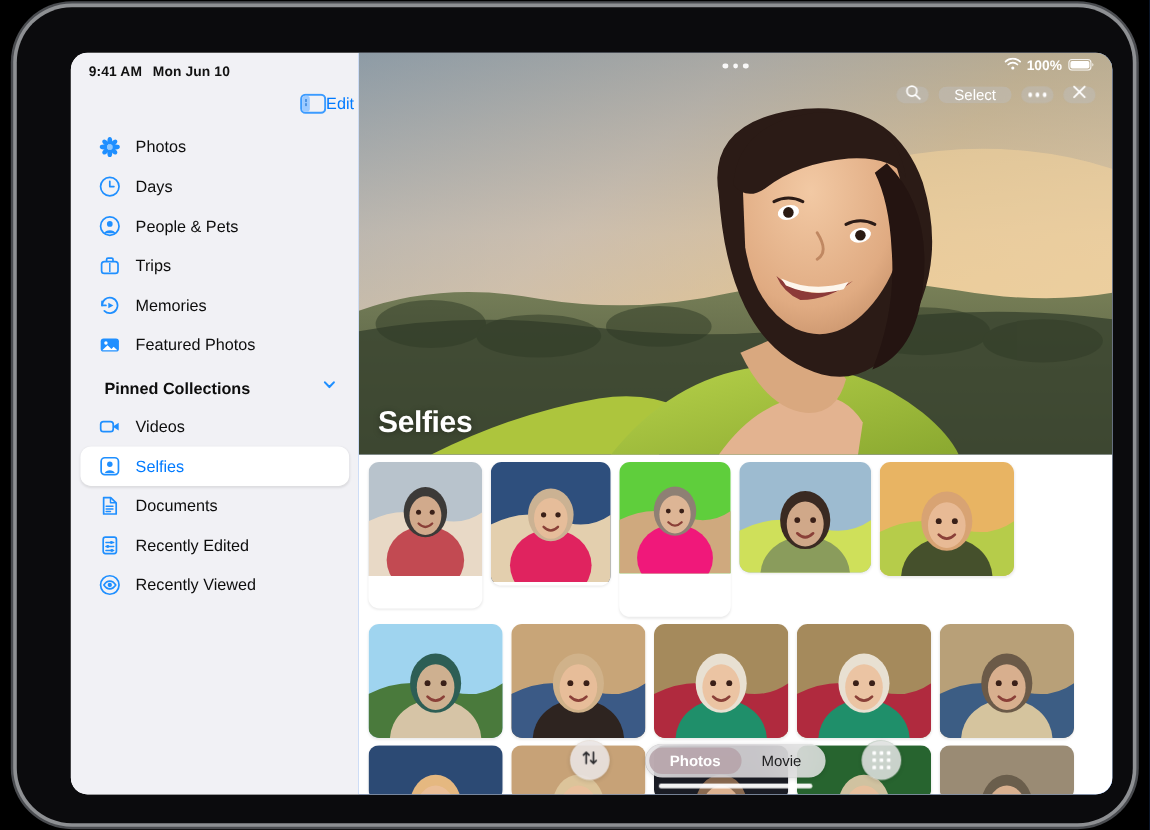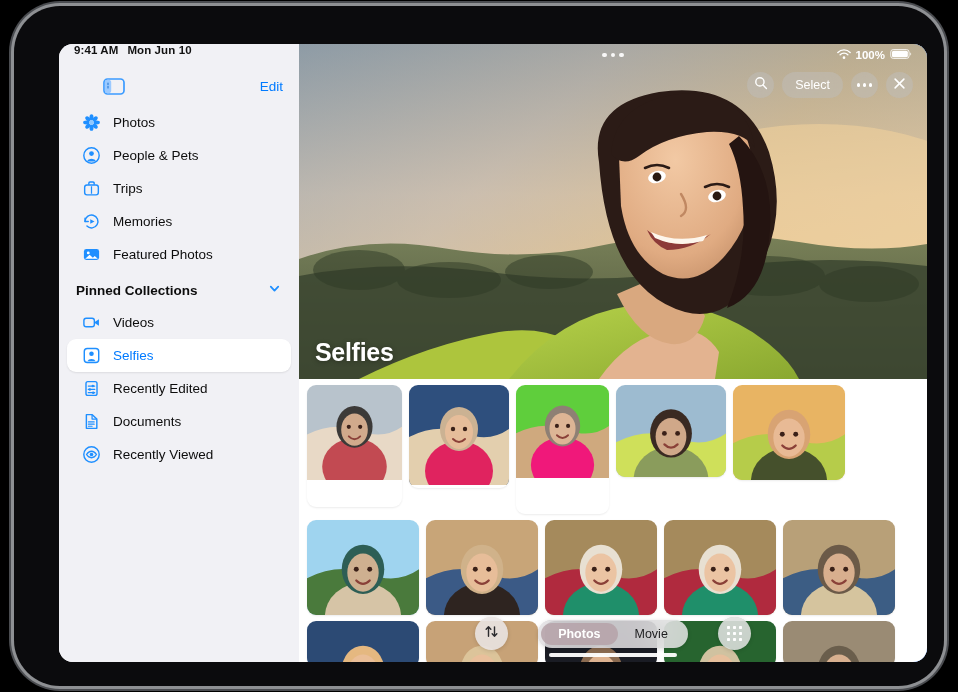--- a/index.html
+++ b/index.html
@@ -37,34 +37,34 @@
     width: 240px;
     height: 100%;
     background: #f1f1f5;
     position: relative;
     flex: 0 0 240px;
     overflow: hidden;
   }
   #status-bar {
     height: 22px;
     display: flex;
-    align-items: flex-start;
+    align-items: flex-end;
     padding-left: 15px;
     gap: 9px;
     font-size: 11.5px;
     font-weight: bold;
     color: #111;
     letter-spacing: 0.1px;
   }
   #sidebar-toolbar {
     height: 40px;
     display: flex;
     align-items: center;
-    justify-content: space-between;
-    padding: 0 16px 0 16px;
+    justify-content: flex-end;
+    padding: 0 4px 0 16px;
     margin-left: 28px;
   }
   #sidebar-toggle-icon { width: 22px; height: 17px; cursor: pointer; }
   #edit-button {
     color: #007aff;
     font-size: 13.5px;
     cursor: pointer;
   }
   #sidebar-scroll {
     height: calc(100% - 62px);
@@ -93,21 +93,21 @@
   .side-row .lbl {
     font-size: 13.5px;
     color: #0d0d0d;
     white-space: nowrap;
   }
   .side-row.selected .lbl { color: #007aff; }
   .section-head {
     display: flex;
     align-items: center;
     justify-content: space-between;
-    padding: 0 18px 0 17px;
+    padding: 0 18px 0 28px;
     height: 32px;
     margin-top: 3px;
   }
   .section-head .stitle {
     font-size: 13.5px;
     font-weight: bold;
     color: #0d0d0d;
   }
 
   
@@ -162,21 +162,21 @@
     position: absolute;
     top: 28px; right: 14px;
     display: flex;
     align-items: center;
     gap: 8px;
   }
   .glass-btn {
     background: rgba(190,190,190,0.45);
     backdrop-filter: blur(10px);
     border-radius: 999px;
-    height: 26px;
+    height: 14px;
     display: flex; align-items: center; justify-content: center;
     color: #fff;
     cursor: pointer;
   }
   .glass-circle { width: 27px; }
   #select-button {
     padding: 0 13px;
     font-size: 12.5px;
   }
 
@@ -303,20 +303,29 @@
                 <ellipse cx="13.8" cy="13.8" rx="2.1" ry="3.2" transform="rotate(-45 13.8 13.8)"></ellipse>
                 <ellipse cx="13.8" cy="6.2" rx="3.2" ry="2.1" transform="rotate(-45 13.8 6.2)"></ellipse>
                 <ellipse cx="6.2" cy="13.8" rx="3.2" ry="2.1" transform="rotate(-45 6.2 13.8)"></ellipse>
                 <circle cx="10" cy="10" r="2.5" fill="#8fc8ff"></circle>
               </g>
             </svg>
           </span>
           <span class="lbl">Photos</span>
         </div>
 
+        <div class="side-row">
+          <span class="ico">
+            <svg viewBox="0 0 20 20" width="19" height="19">
+              <circle cx="10" cy="10" r="8.1" fill="none" stroke="#1f8fff" stroke-width="1.5"></circle>
+              <path d="M10 5.3 V10 H13.6" fill="none" stroke="#1f8fff" stroke-width="1.5" stroke-linecap="round" stroke-linejoin="round"></path>
+            </svg>
+          </span>
+          <span class="lbl">Days</span>
+        </div>
 
         <div class="side-row">
           <span class="ico">
             <svg viewBox="0 0 20 20" width="19" height="19">
               <circle cx="10" cy="10" r="8.1" fill="none" stroke="#1f8fff" stroke-width="1.5"></circle>
               <circle cx="10" cy="8" r="2.5" fill="#1f8fff"></circle>
               <path d="M4.9 16.2 a5.5 4.4 0 0 1 10.2 0" fill="#1f8fff"></path>
             </svg>
           </span>
           <span class="lbl">People &amp; Pets</span>
@@ -386,39 +395,39 @@
               <circle cx="10" cy="8.2" r="2.4" fill="#1f8fff"></circle>
               <path d="M5.6 16 a4.8 3.9 0 0 1 8.8 0 Z" fill="#1f8fff"></path>
             </svg>
           </span>
           <span class="lbl">Selfies</span>
         </div>
 
         <div class="side-row">
           <span class="ico">
             <svg viewBox="0 0 20 20" width="19" height="19">
+              <path d="M4.6 2.8 h6.2 L15.6 7.4 V17.2 H4.6 Z" fill="none" stroke="#1f8fff" stroke-width="1.5" stroke-linejoin="round"></path>
+              <path d="M10.6 2.9 V7.4 H15.4" fill="none" stroke="#1f8fff" stroke-width="1.3" stroke-linejoin="round"></path>
+              <path d="M6.8 10.4 h6 M6.8 12.8 h6 M6.8 15 h3.8" stroke="#1f8fff" stroke-width="1.3" stroke-linecap="round"></path>
+            </svg>
+          </span>
+          <span class="lbl">Documents</span>
+        </div>
+
+        <div class="side-row">
+          <span class="ico">
+            <svg viewBox="0 0 20 20" width="19" height="19">
               <rect x="4.2" y="2.8" width="11.6" height="14.4" rx="2" fill="none" stroke="#1f8fff" stroke-width="1.5"></rect>
               <path d="M6.6 7.4 h6.8 M6.6 11 h6.8 M6.6 14.4 h6.8" stroke="#1f8fff" stroke-width="1.3" stroke-linecap="round"></path>
               <circle cx="11.4" cy="7.4" r="1.3" fill="#1f8fff"></circle>
               <circle cx="8.2" cy="11" r="1.3" fill="#1f8fff"></circle>
               <circle cx="11.8" cy="14.4" r="1.3" fill="#1f8fff"></circle>
             </svg>
           </span>
           <span class="lbl">Recently Edited</span>
-        </div>
-
-        <div class="side-row">
-          <span class="ico">
-            <svg viewBox="0 0 20 20" width="19" height="19">
-              <path d="M4.6 2.8 h6.2 L15.6 7.4 V17.2 H4.6 Z" fill="none" stroke="#1f8fff" stroke-width="1.5" stroke-linejoin="round"></path>
-              <path d="M10.6 2.9 V7.4 H15.4" fill="none" stroke="#1f8fff" stroke-width="1.3" stroke-linejoin="round"></path>
-              <path d="M6.8 10.4 h6 M6.8 12.8 h6 M6.8 15 h3.8" stroke="#1f8fff" stroke-width="1.3" stroke-linecap="round"></path>
-            </svg>
-          </span>
-          <span class="lbl">Documents</span>
         </div>
 
         <div class="side-row">
           <span class="ico">
             <svg viewBox="0 0 20 20" width="19" height="19">
               <circle cx="10" cy="10" r="8.1" fill="none" stroke="#1f8fff" stroke-width="1.5"></circle>
               <path d="M4.8 10 C6.4 7.4 8.2 6.6 10 6.6 C11.8 6.6 13.6 7.4 15.2 10 C13.6 12.6 11.8 13.4 10 13.4 C8.2 13.4 6.4 12.6 4.8 10 Z" fill="none" stroke="#1f8fff" stroke-width="1.4"></path>
               <circle cx="10" cy="10" r="1.9" fill="#1f8fff"></circle>
             </svg>
           </span>

